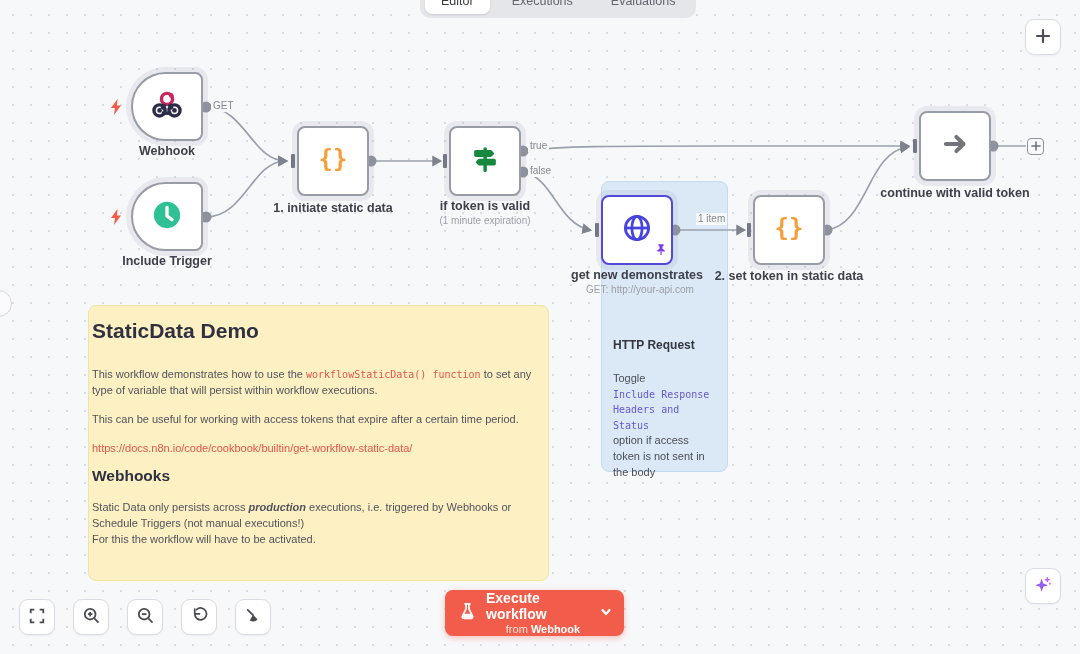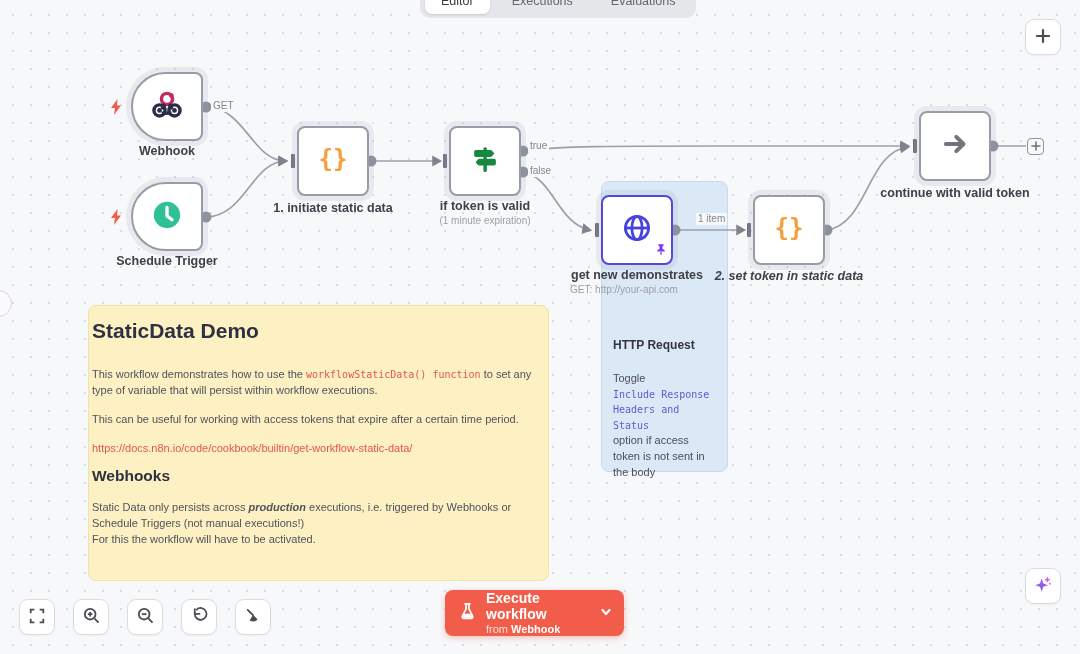--- a/index.html
+++ b/index.html
@@ -53,21 +53,21 @@
   .sticky a { font-size:11px; color:var(--code-orange,#e2574a); text-decoration:none; }
   .sticky .link-row { margin:7px 0 10px; }
   .sticky em { font-weight:700; }
   .blue-body { font-size:11px; line-height:1.42; color:#4b4d57; }
   
   .execute-btn { position:absolute; left:445px; top:590px; width:179px; height:46px; z-index:20;
     background:var(--accent,#f25c4a); border:none; border-radius:8px; display:flex; align-items:center;
     padding:0 12px 0 14px; cursor:pointer; box-shadow:0 2px 6px rgba(242,92,74,.35); }
   .execute-texts { margin-left:10px; text-align:left; flex:1; }
   .execute-title { color:#fff; font-size:14px; font-weight:700; line-height:16px; }
-  .execute-sub { color:#ffe3dd; font-size:11px; line-height:14px; }
+  .execute-sub { color:#ffe3dd; font-size:11px; line-height:14px;text-align:center; }
   .execute-sub b { color:#fff; font-weight:700; }
   
   .mini-plus { position:absolute; left:1027px; top:138px; width:17px; height:17px; background:var(--canvas-bg,#f7f8fa);
     border:1.5px solid #8f939c; border-radius:4px; z-index:3; display:flex; align-items:center; justify-content:center; }
   
   .edge-handle { position:absolute; left:-15px; top:290px; width:27px; height:27px; border-radius:50%;
     background:#fbfbfd; border:1px solid #d2d6de; z-index:2; }
 </style>
 </head>
 <body>
@@ -175,21 +175,21 @@
 <div class="node-label" style="left:97px; top:144px; width:140px;">Webhook</div>
 
 <div class="node trigger" style="left:131px; top:182px; height:69px;">
   <span>
     <svg width="36" height="36" viewBox="0 0 26 26">
       <circle cx="13" cy="13" r="9.5" fill="#2ec195"></circle>
       <path d="M13 7.5 V13.6 L16.6 16.4" stroke="#ffffff" stroke-width="2.4" fill="none" stroke-linecap="round" stroke-linejoin="round"></path>
     </svg>
   </span>
 </div>
-<div class="node-label" style="left:87px; top:254px; width:160px;">Schedule Trigger</div>
+<div class="node-label" style="left:87px; top:254px; width:160px;">Include Trigger</div>
 
 <div class="node" style="left:297px; top:126px;">
   <span>
     <svg width="38" height="30" viewBox="0 0 38 30">
       <text x="19" y="23" text-anchor="middle" font-family="DejaVu Sans Mono, monospace" font-size="24" font-weight="bold" fill="#f59f3b">{}</text>
     </svg>
   </span>
 </div>
 <div class="node-label" style="left:253px; top:201px; width:160px;">1. initiate static data</div>
 
@@ -214,30 +214,30 @@
     </svg>
   </span>
   <span class="pin-badge">
     <svg width="12" height="13" viewBox="0 0 14 15" fill="#7c3aed">
       <path d="M4 1.5 h6 v1.6 l-1.3 .8 v2.6 l2.6 1.8 v1.6 H2.7 V8.3 l2.6 -1.8 V3.9 L4 3.1 z"></path>
       <rect x="6.3" y="9.9" width="1.4" height="4" rx=".7"></rect>
     </svg>
   </span>
 </div>
 <div class="node-label" style="left:557px; top:268px; width:160px;">get new demonstrates</div>
-<div class="node-sub" style="left:544px; top:284px; width:160px;">GET: http://your-api.com</div>
+<div class="node-sub" style="left:560px; top:284px; width:160px;">GET: http://your-api.com</div>
 
 <div class="node" style="left:753px; top:195px;">
   <span>
     <svg width="38" height="30" viewBox="0 0 38 30">
       <text x="19" y="23" text-anchor="middle" font-family="DejaVu Sans Mono, monospace" font-size="24" font-weight="bold" fill="#f59f3b">{}</text>
     </svg>
   </span>
 </div>
-<div class="node-label" style="left:694px; top:269px; width:190px;font-style:italic;">2. set token in static data</div>
+<div class="node-label" style="left:694px; top:269px; width:190px;">2. set token in static data</div>
 
 <div class="node" style="left:919px; top:111px;">
   <span>
     <svg width="34" height="34" viewBox="0 0 26 26" fill="none" stroke="#73747c" stroke-width="3" stroke-linecap="round" stroke-linejoin="round">
       <path d="M6 13 H19"></path>
       <path d="M14 7.5 L19.5 13 L14 18.5"></path>
     </svg>
   </span>
 </div>
 <div class="node-label" style="left:865px; top:186px; width:180px;">continue with valid token</div>

